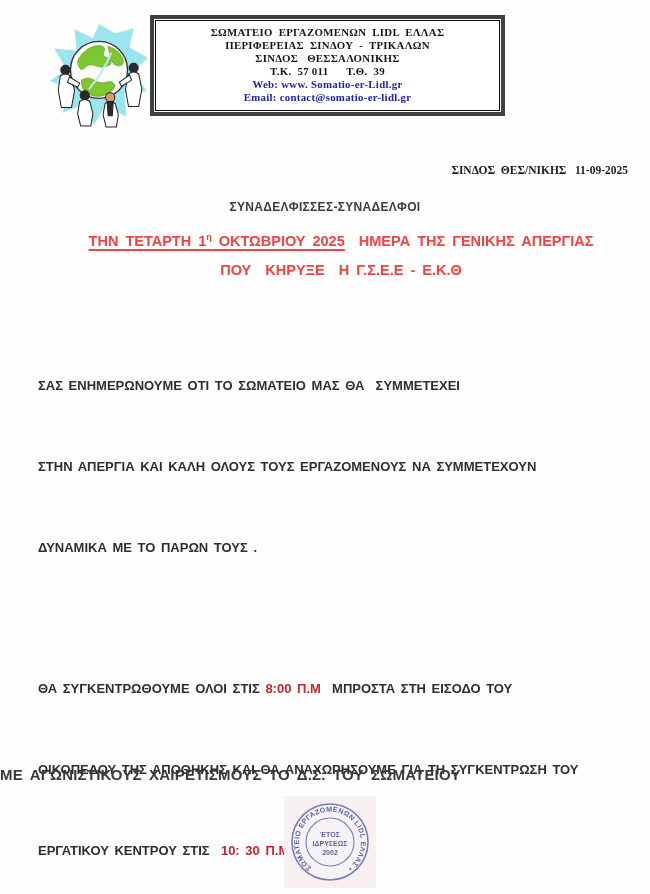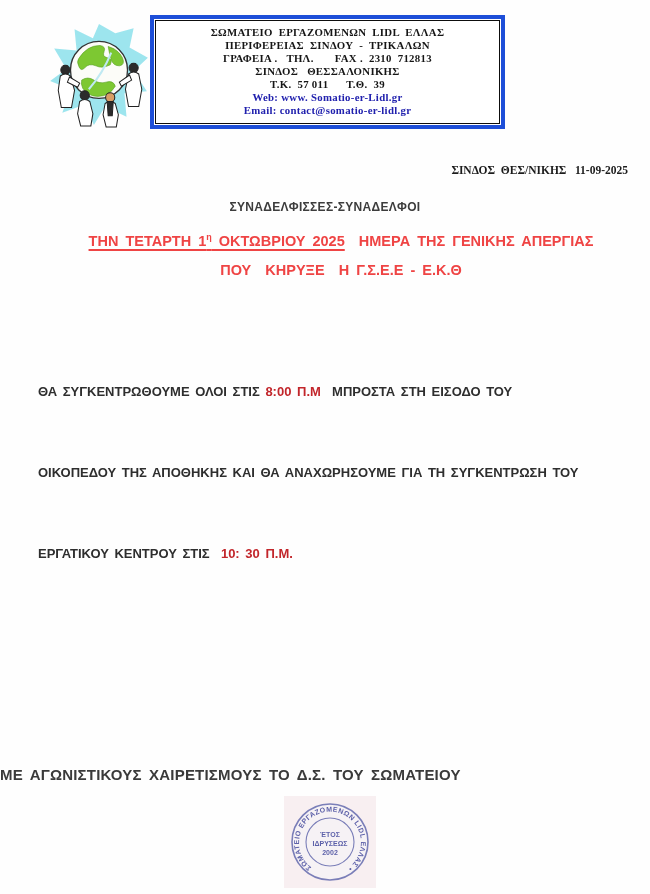--- a/index.html
+++ b/index.html
@@ -1,21 +1,21 @@
 <!DOCTYPE html>
 <html><head>
 <meta charset="utf-8">
 <style>
   html,body{margin:0;padding:0;background:#e9e9e9;}
   .page{position:relative;width:650px;height:894px;margin:0 auto;background:#fefefe;
         font-family:"Liberation Sans",sans-serif;overflow:hidden;}
 
   
   .logo{position:absolute;left:44px;top:20px;width:110px;height:110px;}
-  .org-box{position:absolute;left:150px;top:15px;width:347px;border:4px solid #1d4ed8;background:#fff;}
+  .org-box{position:absolute;left:150px;top:15px;width:347px;border:4px solid #404040;background:#fff;}
   .org-box-inner{border:1px solid #0d0d0d;margin:1px;padding:5px 2px 6px;text-align:center;}
   .org-line{font-family:"Liberation Serif",serif;font-weight:bold;font-size:10.8px;
             line-height:13px;color:#161616;white-space:pre;letter-spacing:.3px;}
   .org-link{color:#2121ae;}
 
   .dateline{position:absolute;top:164px;right:22px;font-family:"Liberation Serif",serif;
             font-weight:bold;font-size:11.5px;color:#1c1c1c;white-space:pre;}
 
   
   .salutation{position:absolute;top:200px;left:0;width:100%;text-align:center;
@@ -64,36 +64,40 @@
         <path fill="#fff" d="M83,53 q5,-4 10,0 l3,15 -3,17 h-10 l-3,-17 Z"></path>
         <path fill="#fff" d="M84,54 l-10,7 2,4 10,-6 Z"></path>
       </g>
     </svg>
   </div>
 
   <div class="org-box">
     <div class="org-box-inner">
       <div class="org-line">ΣΩΜΑΤΕΙΟ  ΕΡΓΑΖΟΜΕΝΩΝ  LIDL  ΕΛΛΑΣ</div>
       <div class="org-line">ΠΕΡΙΦΕΡΕΙΑΣ  ΣΙΝΔΟΥ  -  ΤΡΙΚΑΛΩΝ</div>
-      <div class="org-line">ΓΡΑΦΕΙΑ .   ΤΗΛ.       FAX .  2310  712813</div>
       <div class="org-line">ΣΙΝΔΟΣ   ΘΕΣΣΑΛΟΝΙΚΗΣ</div>
       <div class="org-line">Τ.Κ.  57 011      Τ.Θ.  39</div>
       <div class="org-line org-link">Web: www. Somatio-er-Lidl.gr</div>
       <div class="org-line org-link">Email: contact@somatio-er-lidl.gr</div>
     </div>
   </div>
 
   <div class="dateline">ΣΙΝΔΟΣ  ΘΕΣ/ΝΙΚΗΣ   11-09-2025</div>
 
   <div class="salutation">ΣΥΝΑΔΕΛΦΙΣΣΕΣ-ΣΥΝΑΔΕΛΦΟΙ</div>
 
   <div class="headline"><span class="u-part"><span>ΤΗΝ ΤΕΤΑΡΤΗ 1</span><span class="sup">η</span><span> ΟΚΤΩΒΡΙΟΥ 2025</span></span><span>  ΗΜΕΡΑ ΤΗΣ ΓΕΝΙΚΗΣ ΑΠΕΡΓΙΑΣ</span></div>
   <div class="headline headline2">ΠΟΥ  ΚΗΡΥΞΕ  Η Γ.Σ.Ε.Ε - Ε.Κ.Θ</div>
 
   <div class="body-block">
+    <div class="upara">
+      <div>ΣΑΣ ΕΝΗΜΕΡΩΝΟΥΜΕ ΟΤΙ ΤΟ ΣΩΜΑΤΕΙΟ ΜΑΣ ΘΑ  ΣΥΜΜΕΤΕΧΕΙ</div>
+      <div>ΣΤΗΝ ΑΠΕΡΓΙΑ ΚΑΙ ΚΑΛΗ ΟΛΟΥΣ ΤΟΥΣ ΕΡΓΑΖΟΜΕΝΟΥΣ ΝΑ ΣΥΜΜΕΤΕΧΟΥΝ</div>
+      <div>ΔΥΝΑΜΙΚΑ ΜΕ ΤΟ ΠΑΡΩΝ ΤΟΥΣ .</div>
+    </div>
 
     <div class="upara upara2">
       <div><span>ΘΑ ΣΥΓΚΕΝΤΡΩΘΟΥΜΕ ΟΛΟΙ ΣΤΙΣ </span><span class="red">8:00 Π.Μ</span><span>  ΜΠΡΟΣΤΑ ΣΤΗ ΕΙΣΟΔΟ ΤΟΥ</span></div>
       <div>ΟΙΚΟΠΕΔΟΥ ΤΗΣ ΑΠΟΘΗΚΗΣ ΚΑΙ ΘΑ ΑΝΑΧΩΡΗΣΟΥΜΕ ΓΙΑ ΤΗ ΣΥΓΚΕΝΤΡΩΣΗ ΤΟΥ</div>
       <div><span>ΕΡΓΑΤΙΚΟΥ ΚΕΝΤΡΟΥ ΣΤΙΣ  </span><span class="red">10: 30 Π.Μ.</span></div>
     </div>
 
   </div>
 
   <div class="closing">ΜΕ ΑΓΩΝΙΣΤΙΚΟΥΣ ΧΑΙΡΕΤΙΣΜΟΥΣ ΤΟ Δ.Σ. ΤΟΥ ΣΩΜΑΤΕΙΟΥ</div>

